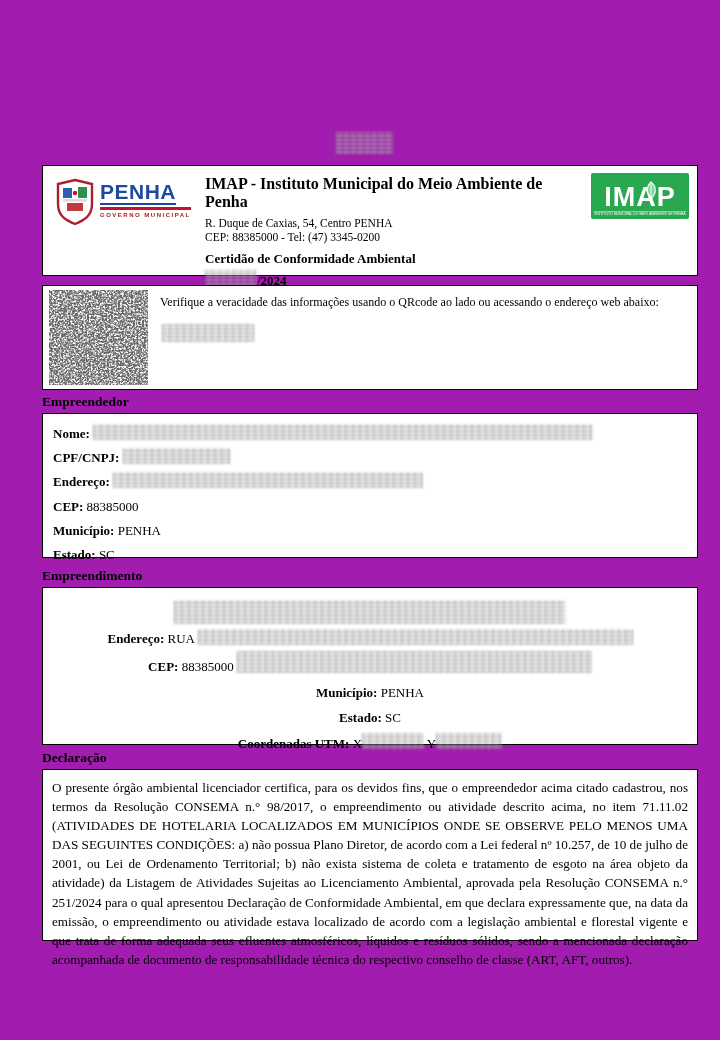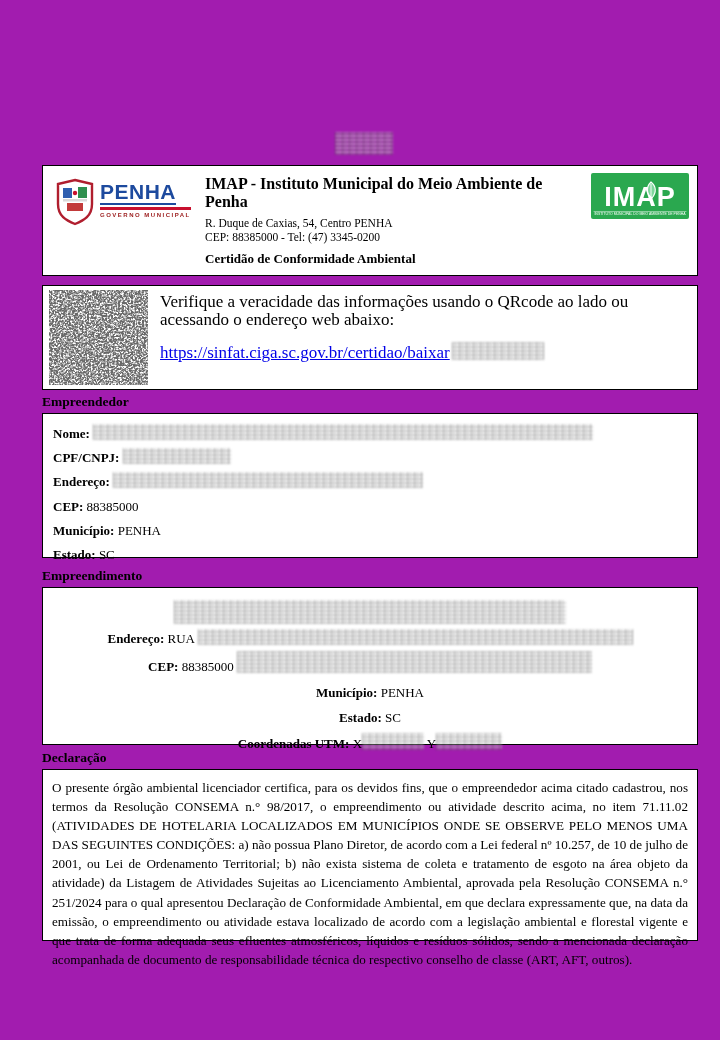--- a/index.html
+++ b/index.html
@@ -38,21 +38,21 @@
   .doc-num { font-size:13px; font-weight:bold; margin-top:3px; }
   .hdr-right { width:104px; display:flex; justify-content:flex-end; }
   .imap-logo { width:98px; height:46px; background:#2aa84f; border-radius:2px; color:#fff; text-align:center; padding-top:10px; position:relative; }
   .imap-acronym { font-family:"Liberation Sans", sans-serif; font-weight:bold; font-size:27px; line-height:28px; letter-spacing:1px; }
   .imap-leaf { position:absolute; top:8px; left:51px; }
   .imap-sub { font-family:"Liberation Sans", sans-serif; font-size:6px; transform:scale(.58); transform-origin:center top; white-space:nowrap; border-top:1px solid rgba(255,255,255,.9); padding-top:1px; width:160px; margin-left:-31px; }
 
   
   .qrbox { top:285px; height:105px; display:flex; padding:4px 6px; }
   .qr-wrap { width:99px; height:95px; flex:none; }
-  .qr-texts { margin-left:12px; padding-top:3px; width:530px; font-size:17px; line-height:18px; }
+  .qr-texts { margin-left:12px; padding-top:3px; width:530px; font-size:12px; line-height:18px; }
   .qr-link-line { margin-top:13px; }
   a.doclink { color:#0000e8; text-decoration:underline; }
 
   
   .sec-head { position:absolute; left:0; font-size:13.5px; font-weight:bold; }
 
   
   .fields { padding:8px 10px; font-size:13px; }
   .frow { line-height:24.2px; white-space:nowrap; }
   .b { font-weight:bold; }
@@ -90,20 +90,23 @@
           <div class="penha-redline"></div>
           <div class="penha-sub">GOVERNO MUNICIPAL</div>
         </div>
       </div>
 
       <div class="hdr-center">
         <div class="org-title">IMAP - Instituto Municipal do Meio Ambiente de Penha</div>
         <div class="addr">R. Duque de Caxias, 54, Centro PENHA</div>
         <div class="addr2">CEP: 88385000 - Tel: (47) 3345-0200</div>
         <div class="doc-title">Certidão de Conformidade Ambiental</div>
+        <div class="doc-num">
+          <span class="redact" style="width:52px;height:17px;"></span><span>/2024</span>
+        </div>
       </div>
 
       <div class="hdr-right">
         <div class="imap-logo">
           <div class="imap-acronym">IMAP</div>
           <svg class="imap-leaf" width="18" height="20" viewBox="0 0 18 20">
             <path d="M9 1 C14 5 15 11 10 17 C4 13 4 6 9 1 Z" fill="#7fd79c" stroke="#ffffff" stroke-width="1.1"></path>
             <path d="M9 3 L9 16" stroke="#ffffff" stroke-width="0.9"></path>
           </svg>
           <div class="imap-sub">INSTITUTO MUNICIPAL DO MEIO AMBIENTE DE PENHA</div>
@@ -120,21 +123,21 @@
               <feColorMatrix type="matrix" values="0 0 0 0 0.08  0 0 0 0 0.08  0 0 0 0 0.08  2.2 2.2 2.2 0 -2.6"></feColorMatrix>
             </filter>
           </defs>
           <rect width="99" height="95" fill="#ffffff"></rect>
           <rect width="99" height="95" filter="url(#qrnoise)" opacity="0.85"></rect>
         </svg>
       </div>
       <div class="qr-texts">
         <div>Verifique a veracidade das informações usando o QRcode ao lado ou acessando o endereço web abaixo:</div>
         <div class="qr-link-line">
-          <a class="doclink" href="#">https://sinfat.ciga.sc.gov.br/certidao/baixar</a><span class="redact" style="width:92px;height:18px;margin-left:2px;"></span>
+          <span class="redact" style="width:92px;height:18px;margin-left:2px;"></span>
         </div>
       </div>
     </div>
 
     <div class="sec-head" style="top:394px;">Empreendedor</div>
     <div class="box box1">
       <div class="fields">
         <div class="frow">
           <span class="b">Nome:</span>
           <span class="redact" style="width:500px;height:16px;"></span>

